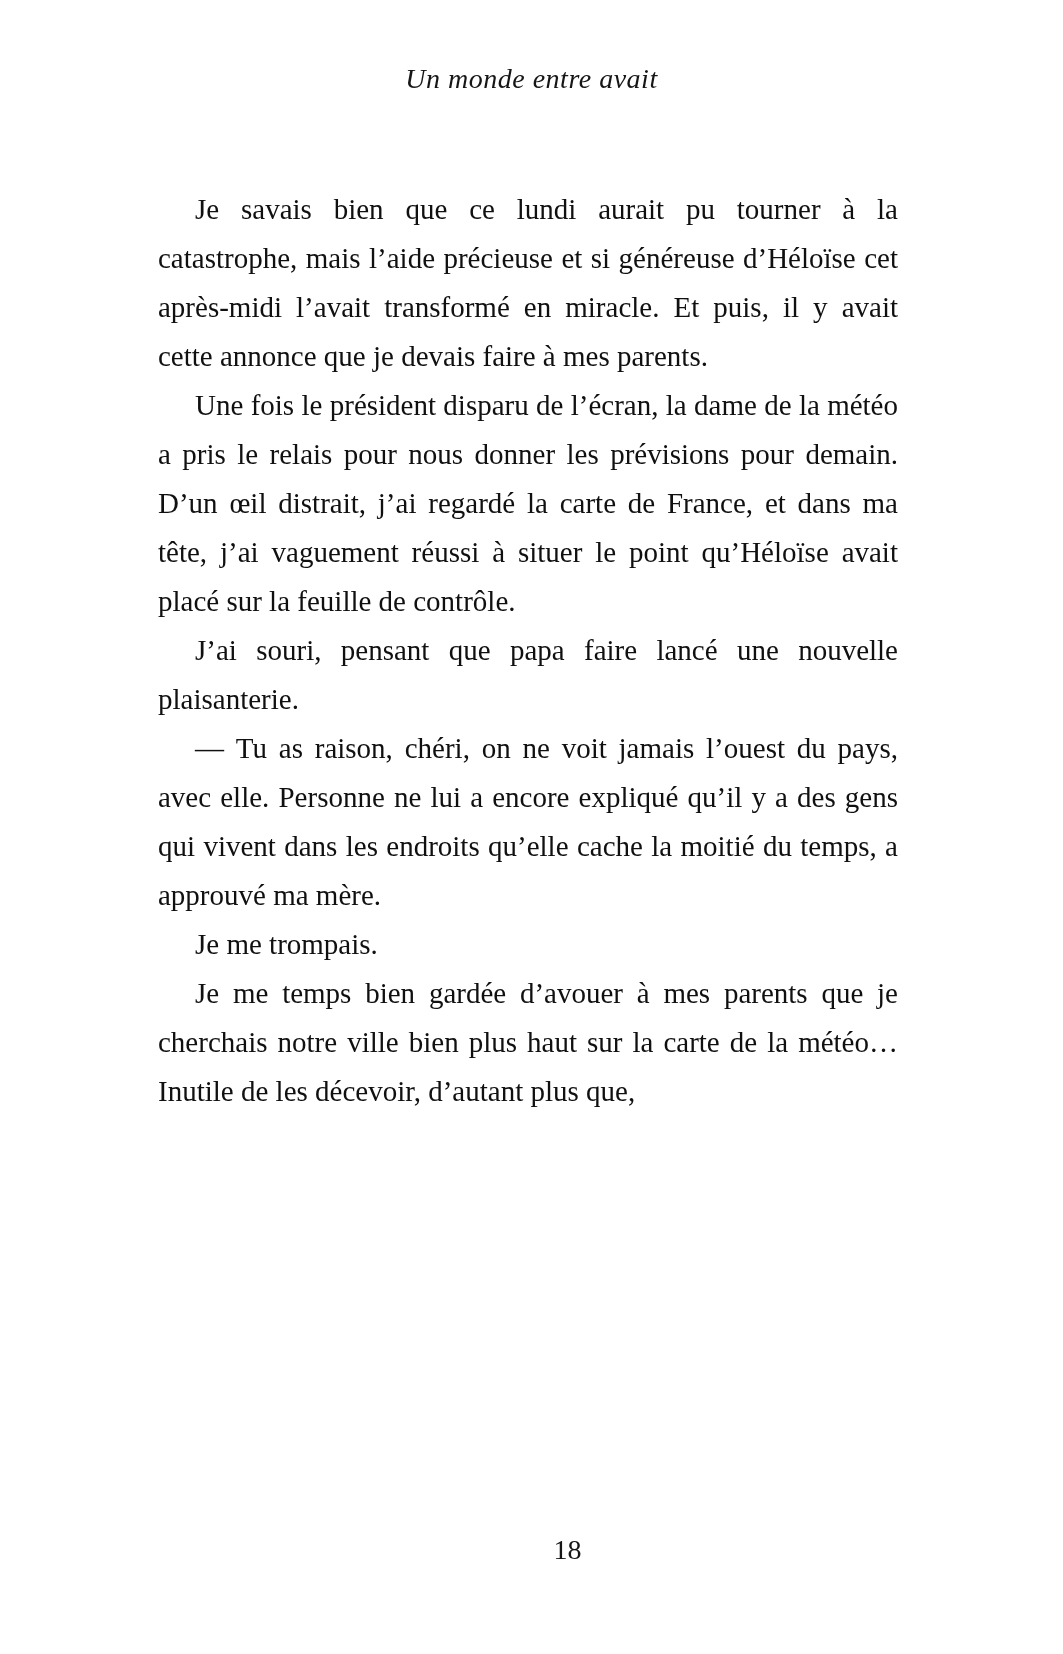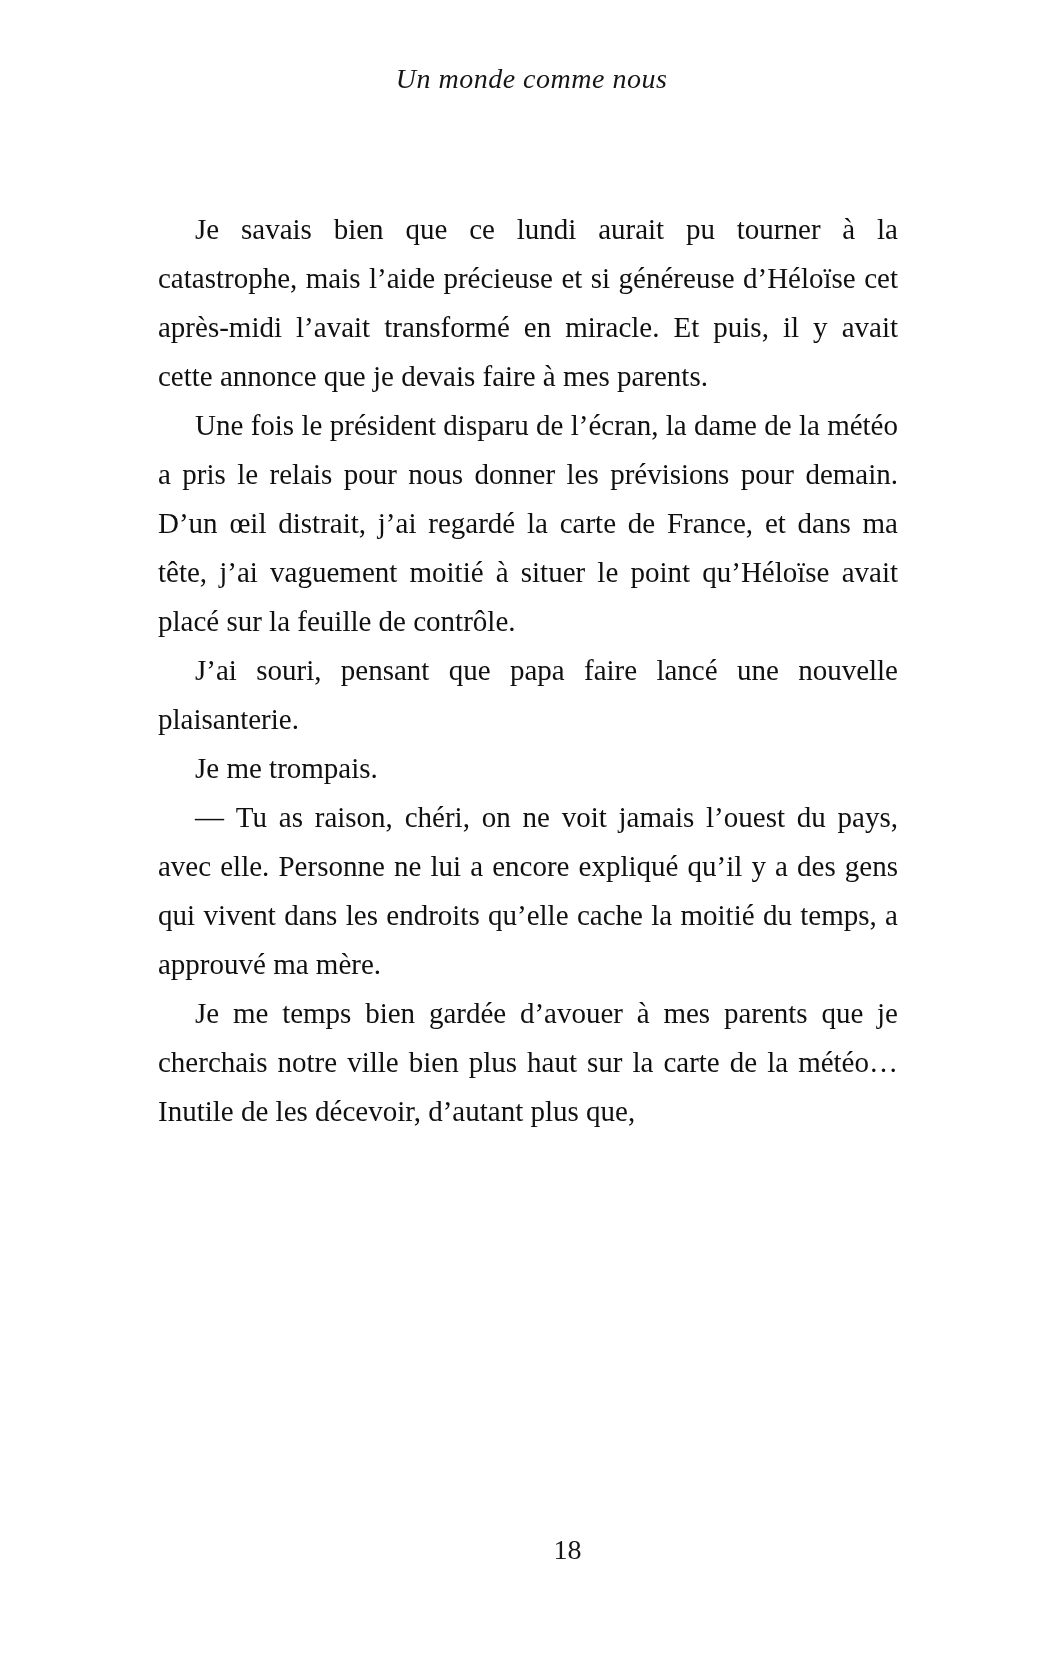--- a/index.html
+++ b/index.html
@@ -30,21 +30,20 @@
   }
   .body-text {
     position: absolute;
     top: 185px;
     left: 158px;
     width: 740px;
     font-size: 29px;
     line-height: 49px;
     text-align: justify;
     color: #101010;
-    margin-top: 20px;
   }
   .body-text p.para {
     margin: 0;
     padding: 0;
     text-indent: 37px;
     hyphens: none;
   }
   .page-number {
     position: absolute;
     top: 1533px;
@@ -55,26 +54,26 @@
     line-height: 34px;
     color: #161616;
     padding-left: 36px;
   }
 </style>
 </head>
 <body>
 
 <div class="page">
 
-  <div class="running-header">Un monde comme nous</div>
+  <div class="running-header">Un monde entre avait</div>
 
   <div class="body-text">
       <p class="para">Je savais bien que ce lundi aurait pu tourner à la catastrophe, mais l’aide précieuse et si généreuse d’Héloïse cet après-midi l’avait transformé en miracle. Et puis, il y avait cette annonce que je devais faire à mes parents.</p>
-      <p class="para">Une fois le président disparu de l’écran, la dame de la météo a pris le relais pour nous donner les prévisions pour demain. D’un œil distrait, j’ai regardé la carte de France, et dans ma tête, j’ai vaguement moitié à situer le point qu’Héloïse avait placé sur la feuille de contrôle.</p>
+      <p class="para">Une fois le président disparu de l’écran, la dame de la météo a pris le relais pour nous donner les prévisions pour demain. D’un œil distrait, j’ai regardé la carte de France, et dans ma tête, j’ai vaguement réussi à situer le point qu’Héloïse avait placé sur la feuille de contrôle.</p>
       <p class="para">J’ai souri, pensant que papa faire lancé une nouvelle plaisanterie.</p>
+      <p class="para">—&nbsp;Tu as raison, chéri, on ne voit jamais l’ouest du pays, avec elle. Personne ne lui a encore expliqué qu’il y a des gens qui vivent dans les endroits qu’elle cache la moitié du temps, a approuvé ma mère.</p>
       <p class="para">Je me trompais.</p>
-      <p class="para">—&nbsp;Tu as raison, chéri, on ne voit jamais l’ouest du pays, avec elle. Personne ne lui a encore expliqué qu’il y a des gens qui vivent dans les endroits qu’elle cache la moitié du temps, a approuvé ma mère.</p>
       <p class="para">Je me temps bien gardée d’avouer à mes parents que je cherchais notre ville bien plus haut sur la carte de la météo… Inutile de les décevoir, d’autant plus que,</p>
     </div>
 
   <div class="page-number">18</div>
 
 </div>
 
 </body></html>

